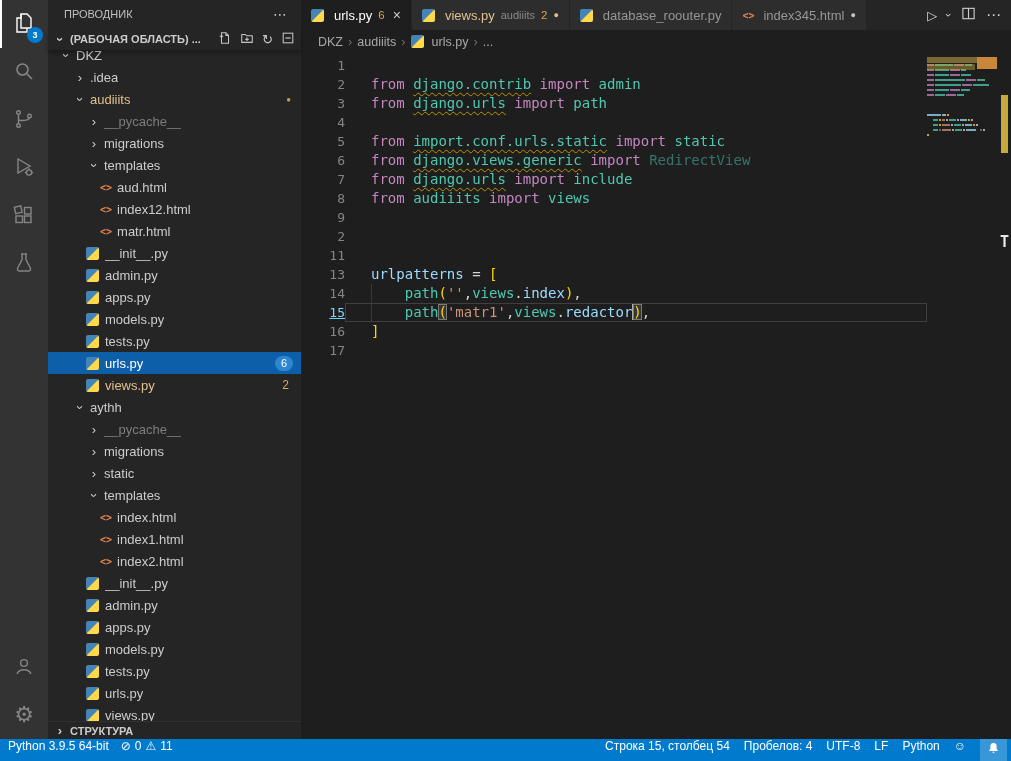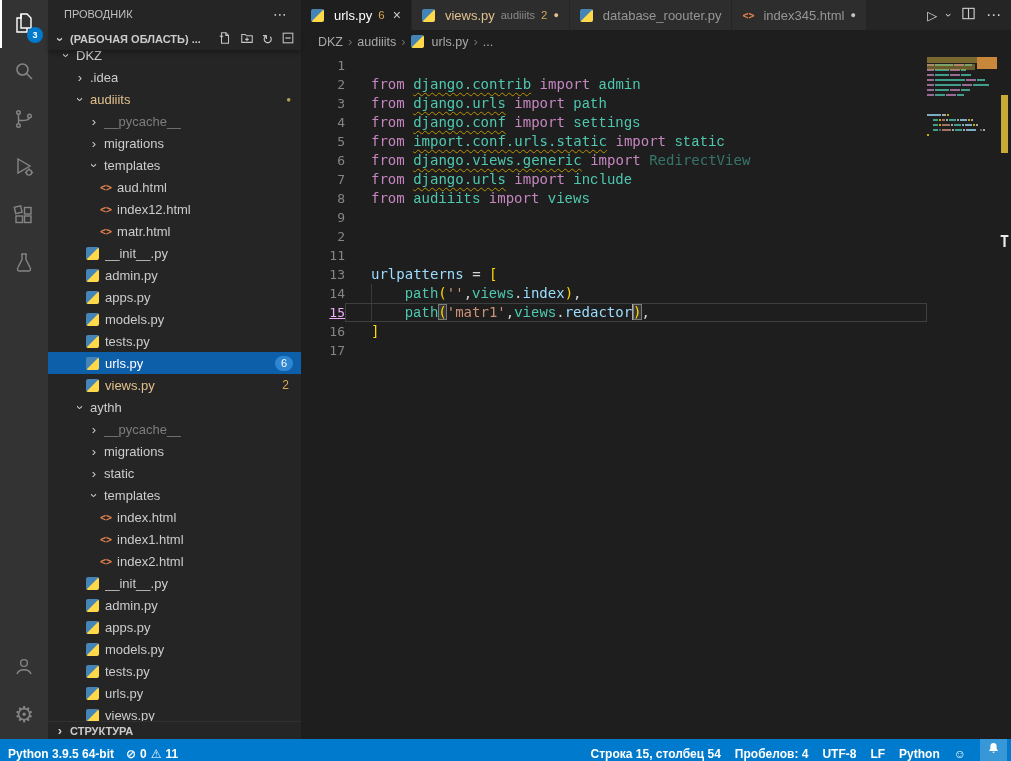--- a/index.html
+++ b/index.html
@@ -63,25 +63,25 @@
   .breadcrumbs{height:23px;display:flex;align-items:center;gap:5px;padding-left:17px;font-size:12.5px;color:#a9a9a9;background:#1e1e1e;flex:none;}
   .bc-sep{color:#6e6e6e;font-size:13px;}
   .bc-item{display:flex;align-items:center;gap:4px;cursor:pointer;}
 
   
   .editorbody{flex:1;position:relative;background:#1e1e1e;font-family:"DejaVu Sans Mono",monospace;font-size:14px;min-height:0;overflow:hidden;}
   .codelines{padding-top:3px;}
   .crow{height:19px;display:flex;align-items:center;}
   .ln{flex:0 0 44px;text-align:right;color:#858585;font-size:13px;cursor:pointer;}
   .lc{flex:1;padding-left:26px;margin-right:84px;white-space:pre;height:19px;line-height:19px;cursor:text;}
-  .crow.current .ln{color:#f0abfc;text-decoration:underline;}
+  .crow.current .ln{color:#7dd3fc;text-decoration:underline;}
   .crow.current .lc{box-shadow:inset 0 0 0 1px #3f3f3f;}
   .crow.guide .lc{background:linear-gradient(#3a3a3a,#3a3a3a) no-repeat 26px 0/1px 100%;}
   .tok-kw{color:#c586c0;}
-  .tok-mod{color:#4ec9b0;font-family:Liberation Mono, monospace;}
+  .tok-mod{color:#4ec9b0;}
   .tok-modw{color:#4ec9b0;text-decoration:underline wavy #b89500;text-decoration-thickness:1px;text-underline-offset:3px;}
   .tok-str{color:#ce9178;}
   .tok-var{color:#9cdcfe;}
   .tok-plain{color:#d4d4d4;}
   .tok-brk{color:#ffd700;}
   .tok-dim{color:#4ec9b0;opacity:.5;}
   .tok-bm{color:#ffd700;background:rgba(100,100,100,.35);box-shadow:inset 0 0 0 1px #7a7a7a;}
   .tok-cur{display:inline-block;width:0;border-left:1.5px solid #aeafad;height:16px;vertical-align:-3px;}
 
   
@@ -93,21 +93,21 @@
   .mm-band2{position:absolute;top:7px;left:0;width:48px;height:6px;background:rgba(198,168,62,.45);}
   .mm-orange{position:absolute;top:0;right:0;width:20px;height:12px;background:#c9873b;}
   .ruler{position:absolute;top:0;right:0;width:14px;height:100%;}
   .ruler-warn{position:absolute;top:42px;right:3px;width:7px;height:58px;background:#c9a93a;}
   .ruler-artifact{position:absolute;top:180px;right:2px;color:#e8e8e8;font:600 15px "DejaVu Sans Mono",monospace;}
 
   
   .statusbar{height:22px;background:#007acc;color:#ffffff;display:flex;align-items:center;font-size:12px;flex:none;}
   .sb-left{display:flex;gap:12px;padding-left:8px;align-items:center;height:100%;}
   .sb-right{margin-left:auto;display:flex;gap:14px;align-items:center;padding-right:4px;height:100%;}
-  .sb-item{display:flex;align-items:flex-end;gap:4px;cursor:pointer;white-space:nowrap;height:100%;font-weight:bold;}
+  .sb-item{display:flex;align-items:flex-start;gap:4px;cursor:pointer;white-space:nowrap;height:100%;}
   .sb-bell{background:rgba(255,255,255,.22);padding:0 7px;height:100%;display:flex;align-items:center;cursor:pointer;}
 
   
   .toast{position:absolute;right:9px;bottom:26px;background:#252526;border:1px solid #454545;color:#cccccc;padding:6px 14px;font-size:12px;z-index:10;box-shadow:0 2px 8px rgba(0,0,0,.5);}
 </style>
 </head>
 <body>
 
 <div class="app">
   <div class="main">
@@ -412,21 +412,20 @@
             <div class="crow">
               <span class="ln">2</span>
               <span class="lc"><span class="tok-kw">from </span><span class="tok-modw">django.contrib</span><span class="tok-kw"> import </span><span class="tok-mod">admin</span></span>
             </div>
             <div class="crow">
               <span class="ln">3</span>
               <span class="lc"><span class="tok-kw">from </span><span class="tok-modw">django.urls</span><span class="tok-kw"> import </span><span class="tok-mod">path</span></span>
             </div>
             <div class="crow">
               <span class="ln">4</span>
-              <span class="lc"><span class="tok-kw">from </span><span class="tok-modw">django.conf</span><span class="tok-kw"> import </span><span class="tok-mod">settings</span></span>
             </div>
             <div class="crow">
               <span class="ln">5</span>
               <span class="lc"><span class="tok-kw">from </span><span class="tok-modw">import.conf.urls.static</span><span class="tok-kw"> import </span><span class="tok-mod">static</span></span>
             </div>
             <div class="crow">
               <span class="ln">6</span>
               <span class="lc"><span class="tok-kw">from </span><span class="tok-modw">django.views.generic</span><span class="tok-kw"> import </span><span class="tok-dim">RedirectView</span></span>
             </div>
             <div class="crow">

